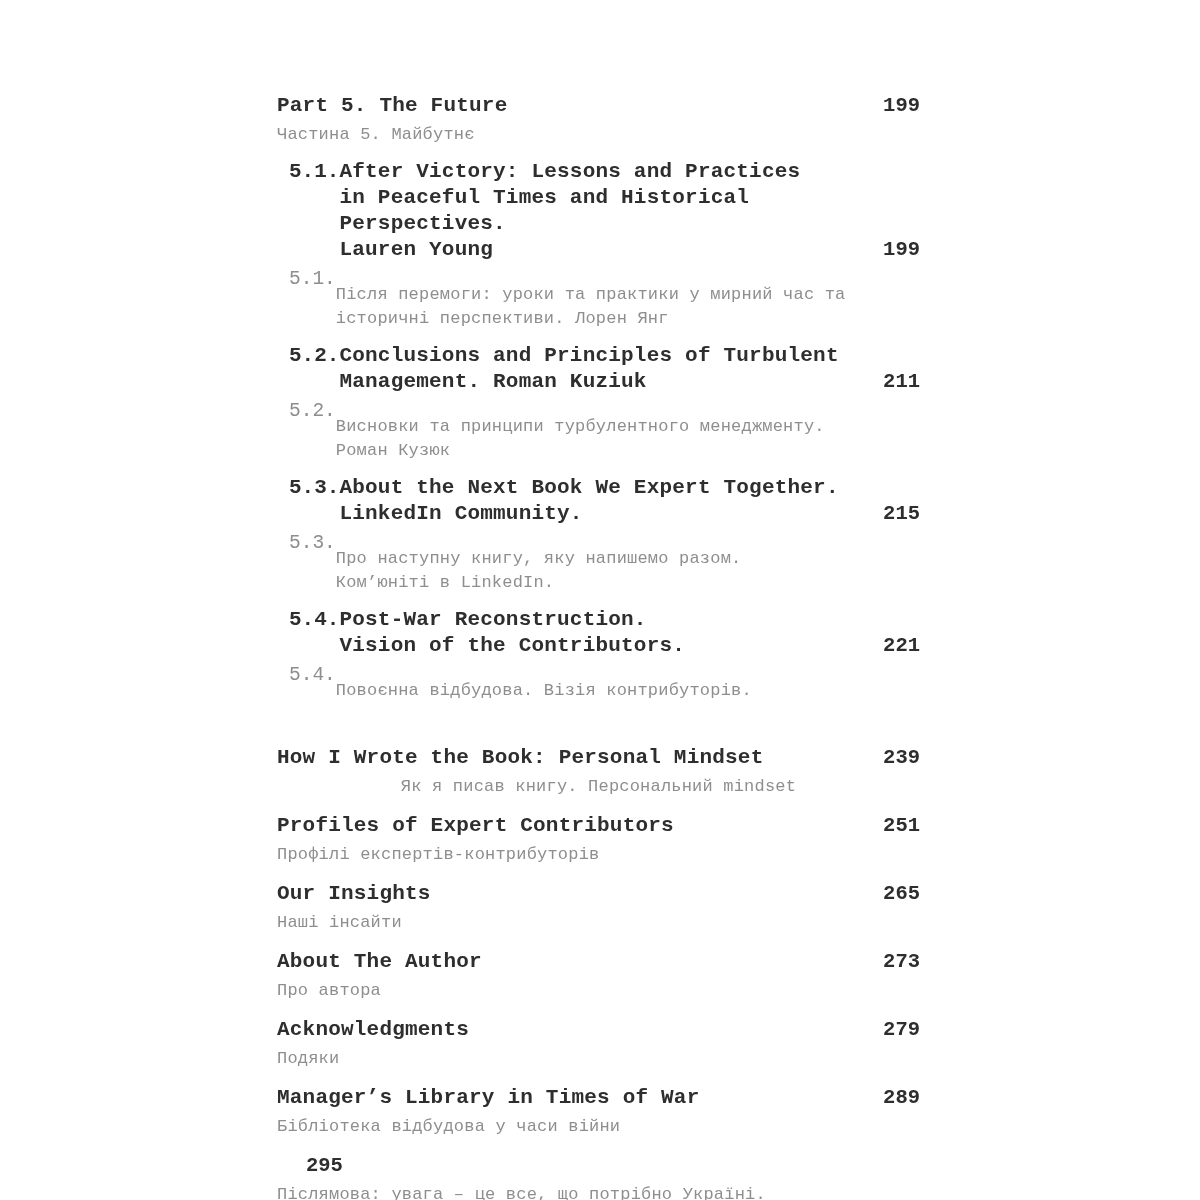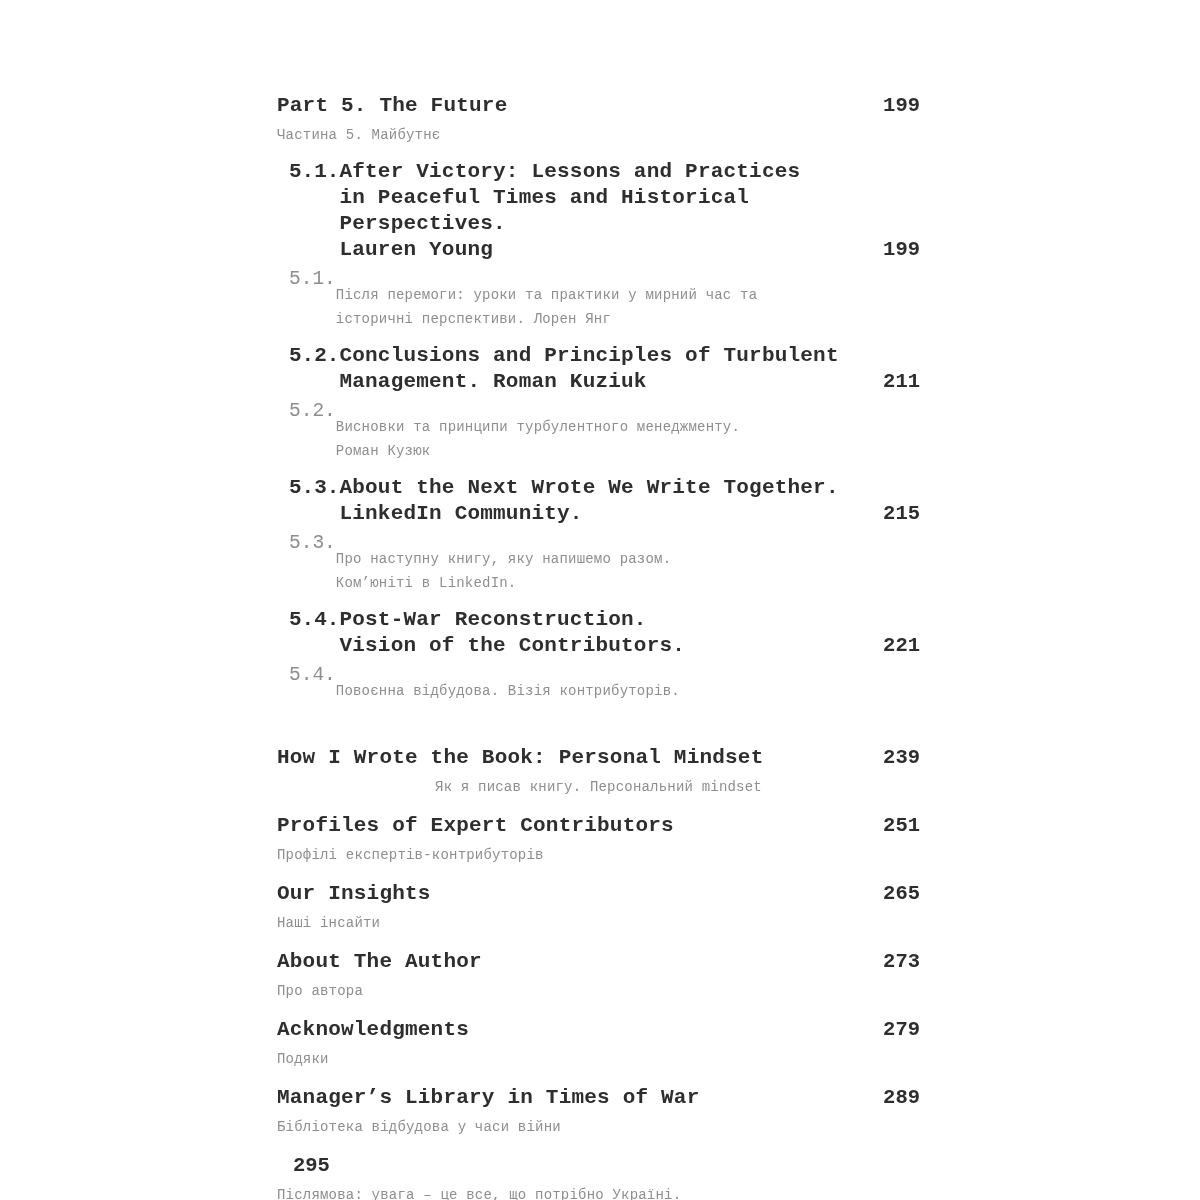--- a/index.html
+++ b/index.html
@@ -40,26 +40,26 @@
     font-weight: 700;
     font-size: 21px;
     line-height: 26px;
     color: #2e2e2e;
   }
   .pagenum {
     font-weight: 700;
     font-size: 20.5px;
     line-height: 26px;
     color: #2e2e2e;
-    margin-left: 16px;
+    margin-left: 29px;
     white-space: nowrap;
   }
   .ua {
     font-weight: 400;
-    font-size: 14px;
+    font-size: 17px;
     line-height: 24px;
     color: #8e8e8e;
     letter-spacing: 0.2px;
     white-space: pre-line;
     margin-top: 4px;
   }
   .ua-row { margin-top: 4px; }
   .ua-row .ua { margin-top: 16px; flex: 1; }
   .ua-num {
     flex: 0 0 35px;
@@ -113,21 +113,21 @@
       <span class="ua-num">5.2.</span>
       <div class="ua">Висновки та принципи турбулентного менеджменту.
 Роман Кузюк</div>
     </div>
   </div>
 
   <div class="entry section">
     <div class="row">
       <div class="hang">
         <span class="num">5.3.</span>
-        <div class="title">About the Next Wrote We Write Together.
+        <div class="title">About the Next Book We Expert Together.
 LinkedIn Community.</div>
       </div>
       <div class="pagenum">215</div>
     </div>
     <div class="hang ua-row">
       <span class="ua-num">5.3.</span>
       <div class="ua">Про наступну книгу, яку напишемо разом.
 Ком’юніті в LinkedIn.</div>
     </div>
   </div>

